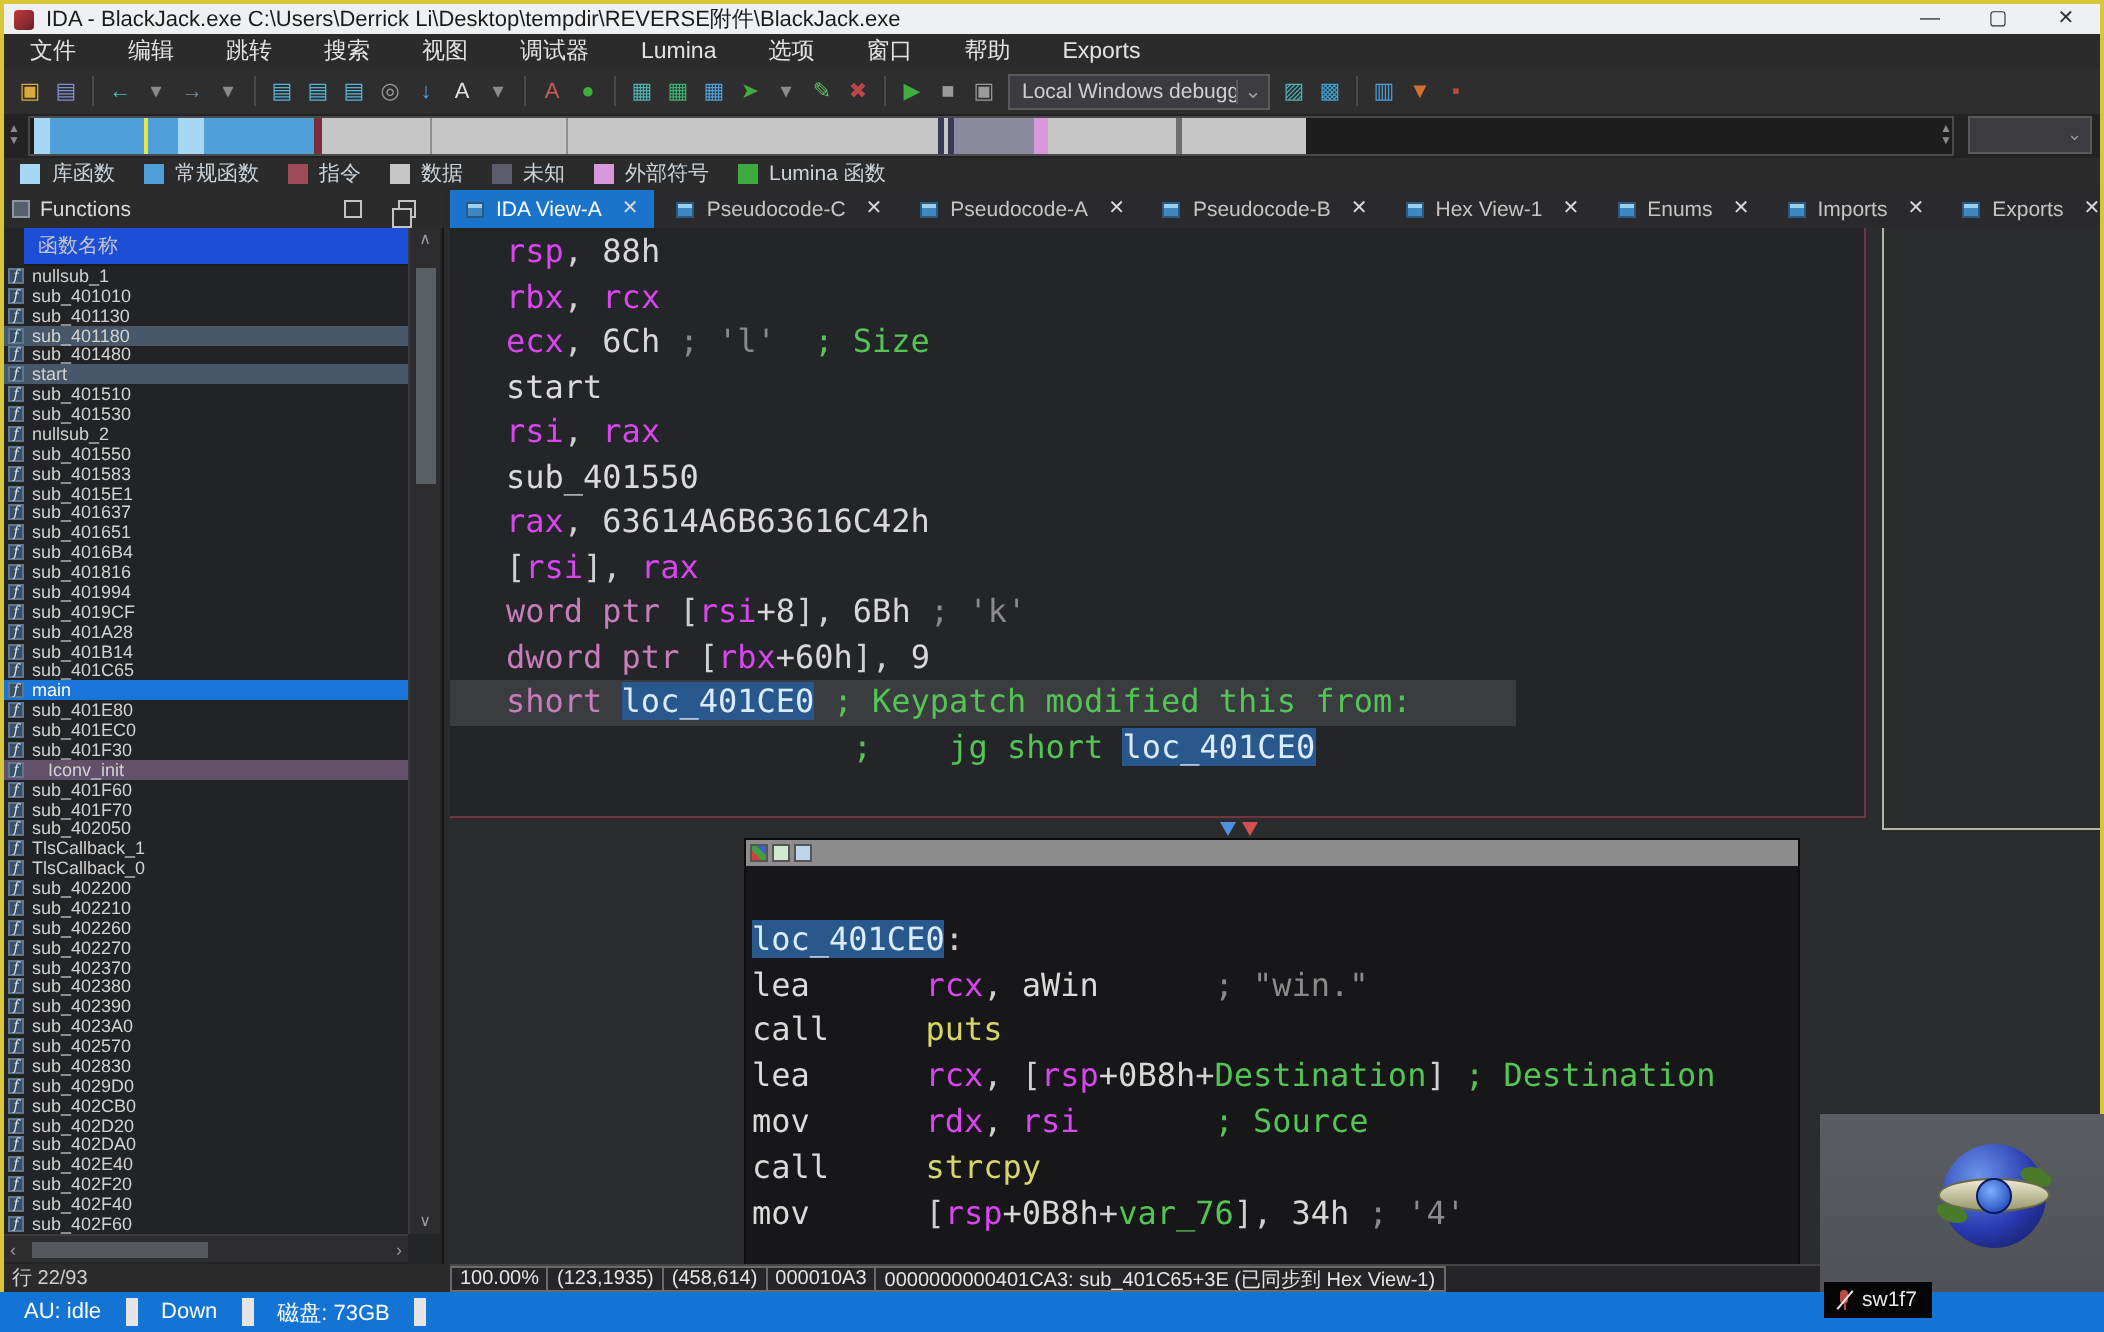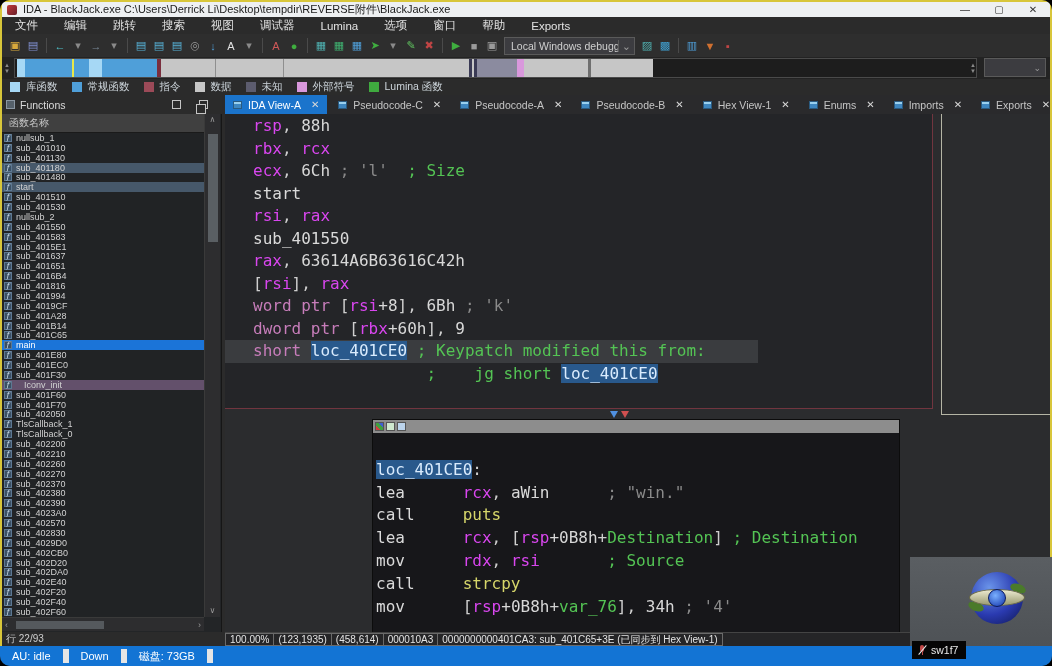--- a/index.html
+++ b/index.html
@@ -1,18 +1,18 @@
 <!DOCTYPE html>
 <html><head>
 <meta charset="utf-8">
 <style>
   html,body{margin:0;padding:0;background:#000;}
   *{box-sizing:border-box;}
   #window{position:relative;width:1052px;height:666px;background:#2b2b2b;overflow:hidden;
-          font-family:"Liberation Sans","DejaVu Sans",sans-serif;border-radius:10px;}
+          font-family:"Liberation Sans","DejaVu Sans",sans-serif;}
   .ybord{position:absolute;background:#d8c63a;z-index:45;}
   
   #titlebar{position:absolute;left:2px;top:2px;width:1048px;height:15px;background:#eef0f2;
             display:flex;align-items:center;font-size:11px;color:#1b1b1b;}
   #app-icon{width:10px;height:10px;margin:0 6px 0 5px;background:linear-gradient(135deg,#c23a3a,#6a1f2a);border-radius:2px;}
   #title-text{white-space:nowrap;overflow:hidden;}
   #win-controls{margin-left:auto;display:flex;align-items:center;height:100%;}
   .winbtn{width:34px;text-align:center;font-size:10px;color:#333;line-height:15px;}
   
   #menubar{position:absolute;left:2px;top:17px;width:1048px;height:17px;background:#2b2b2b;
@@ -43,21 +43,21 @@
   .lg-item{display:flex;align-items:center;margin-right:14px;}
   .lg-sw{width:10px;height:10px;margin-right:6px;}
   
   #fn-panel{position:absolute;left:0;top:95px;width:222px;height:551px;background:#232527;border-right:1px solid #161616;}
   #fn-header{position:absolute;left:2px;top:0;width:220px;height:19px;display:flex;align-items:center;
              font-size:10.5px;color:#dadada;background:#2b2b2b;}
   #fn-header .hicon{width:9px;height:9px;background:#55606a;border:1px solid #8a96a2;margin:0 5px 0 4px;}
   .mini-box{width:9px;height:9px;border:1px solid #c4c4c4;margin-right:18px;}
   .mini-float{position:relative;width:9px;height:9px;border:1px solid #c4c4c4;margin-right:14px;}
   .mini-float::after{content:"";position:absolute;left:-4px;top:3px;width:8px;height:8px;border:1px solid #c4c4c4;background:#2b2b2b;}
-  #fn-colhead{position:absolute;left:2px;top:19px;width:202px;height:19px;background:#404040;color:#c8c8c8;
+  #fn-colhead{position:absolute;left:12px;top:19px;width:202px;height:19px;background:#1d4ed8;color:#c8c8c8;
               font-size:10px;display:flex;align-items:center;padding-left:7px;border-bottom:1px solid #1a1a1a;}
   #fn-list{position:absolute;left:2px;top:38px;width:202px;height:484px;background:#212325;overflow:hidden;}
   .fn-row{height:9.877px;display:flex;align-items:center;padding-left:2px;font-size:9px;color:#d2d2d2;white-space:nowrap;}
   .fn-row .ficon{flex:none;width:8px;height:8px;background:#3a4f63;border:1px solid #5d7892;color:#d9e8f5;
         font:italic 7px/7px "DejaVu Serif",serif;text-align:center;margin-right:4px;}
   .fn-row.hl{background:#46586a;}
   .fn-row.sel{background:#1b74d8;color:#ffffff;}
   .fn-row.mauve{background:#63506b;}
   .fn-row.mauve .lab{padding-left:8px;}
   

